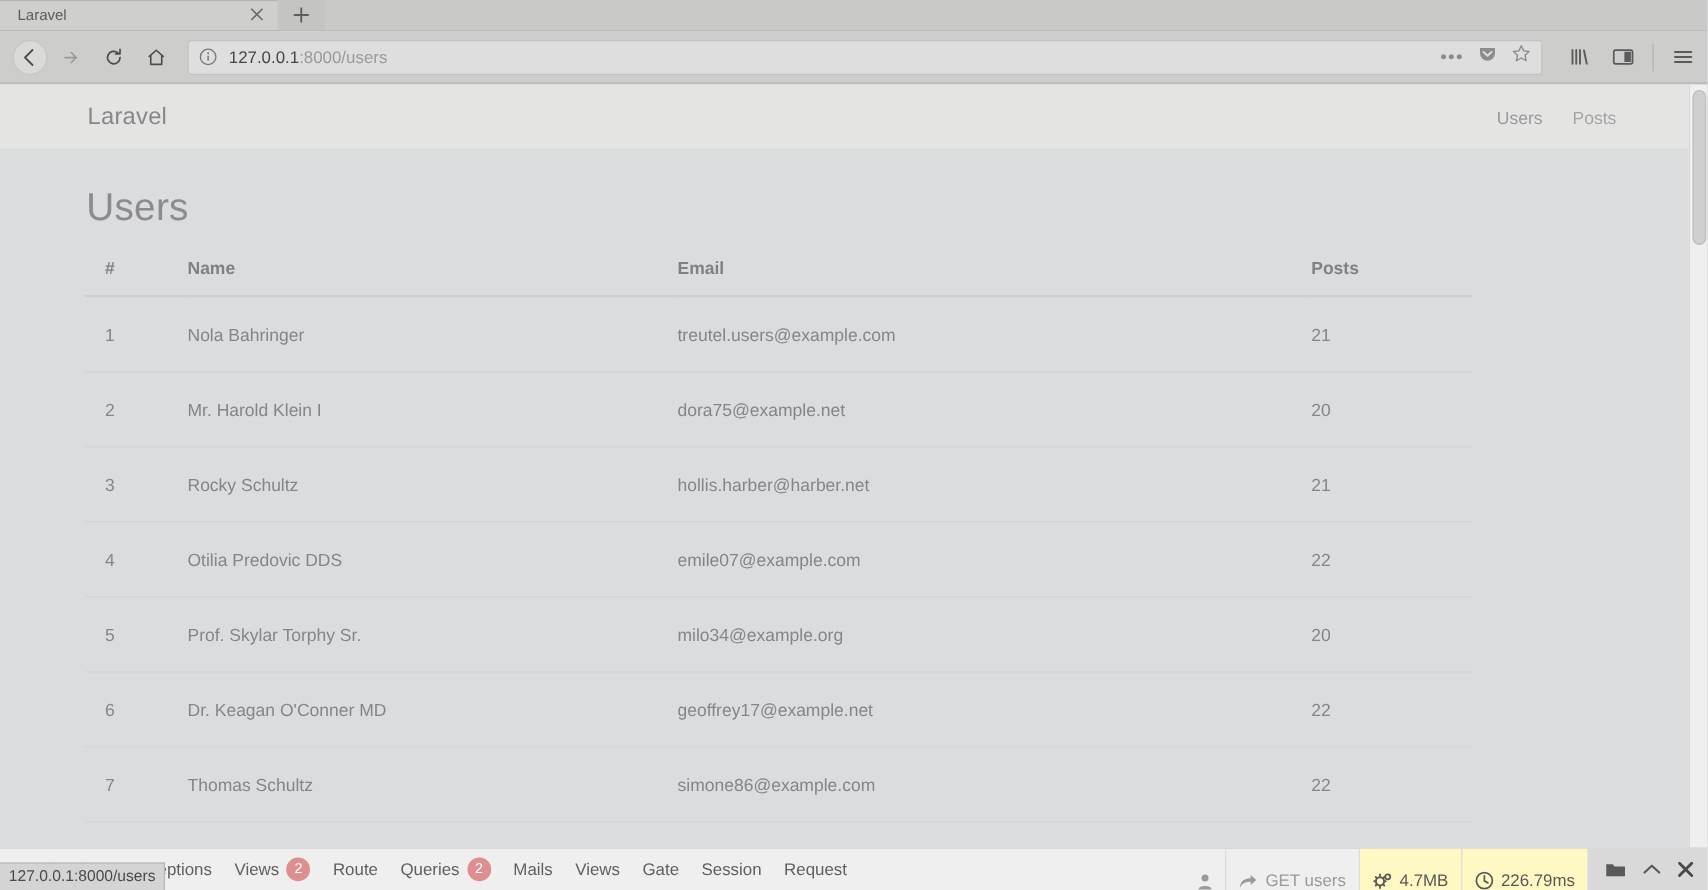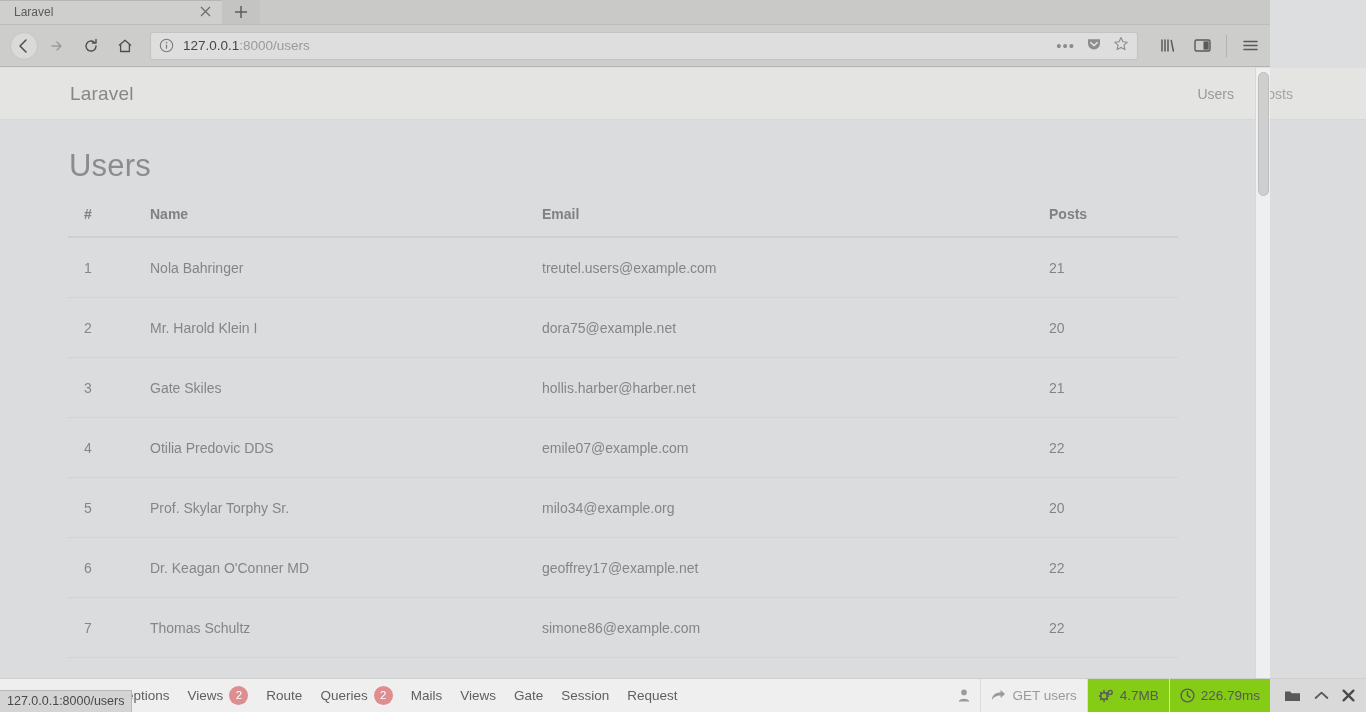--- a/index.html
+++ b/index.html
@@ -4,21 +4,21 @@
 <style>
   * { margin:0; padding:0; box-sizing:border-box; }
   html, body { width:1366px; height:712px; overflow:hidden; }
   body {
     font-family: "Liberation Sans", sans-serif;
     background:#dcdee0;
     -webkit-font-smoothing:antialiased;
   }
 
   
-  #browser { width:1270px; height:712px; position:relative; }
+  #browser { width:1366px; height:712px; position:relative; }
 
   .chrome-tabbar {
     height:25px; background:#c9c9c7;
     display:flex; align-items:flex-end;
     border-bottom:1px solid #bcbcba;
   }
   .tab {
     width:222px; height:25px; background:#cfcfcd;
     display:flex; align-items:center; padding:0 8px 0 14px;
     position:relative;
@@ -146,25 +146,25 @@
     display:flex; align-items:center; gap:6px; padding:0 9px;
     color:#5f5f5f; white-space:nowrap;
   }
   .db-badge {
     display:inline-flex; align-items:center; justify-content:center;
     min-width:19px; height:19px; padding:0 5px; border-radius:10px;
     background:#de8e8e; color:#fff; font-size:11.5px; line-height:1;
   }
   .db-right { margin-left:auto; display:flex; align-items:stretch; }
   .db-cell {
-    display:flex; align-items:center; gap:6px; padding:0 10px;
+    display:flex; align-items:flex-end; gap:6px; padding:0 10px;
     color:#585858; border-left:1px solid #dcdcdc; white-space:nowrap;
   }
   .db-cell.plain { border-left:none; }
-  .db-cell.light { background:#84cc16; }
+  .db-cell.light { background:#fef9c3; }
   .db-icon { color:#6a6a6a; display:flex; align-items:center; }
   .db-muted { color:#9a9a9a; }
   .db-ctrls {
     display:flex; align-items:center; gap:13px; padding:0 11px 0 14px;
     background:#d9d9d9; color:#5a5a5a;
   }
 
   
   .statustip {
     position:absolute; left:0; bottom:0; z-index:60;
@@ -302,21 +302,21 @@
               <td class="col-posts">21</td>
             </tr>
             <tr>
               <td class="col-id">2</td>
               <td class="col-name">Mr. Harold Klein I</td>
               <td class="col-email">dora75@example.net</td>
               <td class="col-posts">20</td>
             </tr>
             <tr>
               <td class="col-id">3</td>
-              <td class="col-name">Gate Skiles</td>
+              <td class="col-name">Rocky Schultz</td>
               <td class="col-email">hollis.harber@harber.net</td>
               <td class="col-posts">21</td>
             </tr>
             <tr>
               <td class="col-id">4</td>
               <td class="col-name">Otilia Predovic DDS</td>
               <td class="col-email">emile07@example.com</td>
               <td class="col-posts">22</td>
             </tr>
             <tr>

